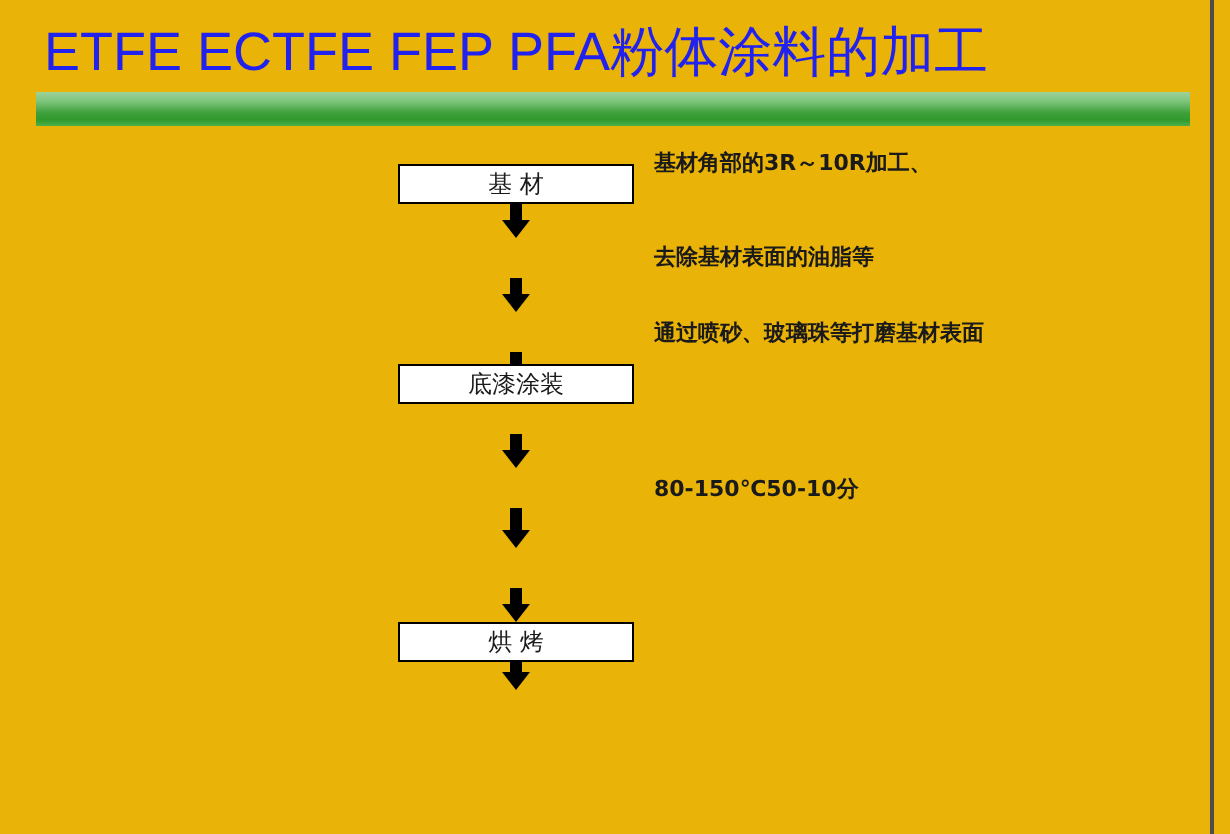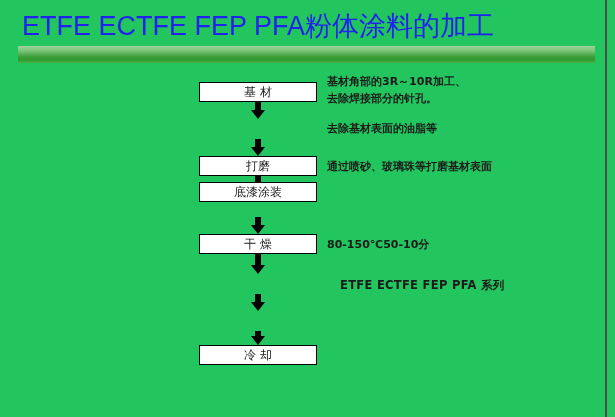--- a/index.html
+++ b/index.html
@@ -14,21 +14,21 @@
     font-family: "Liberation Sans", "DejaVu Sans", sans-serif;
     position: relative;
   }
 
   #slide {
     position: absolute;
     left: 0;
     top: 0;
     width: 615px;
     height: 417px;
-    background: #22c55e;
+    background: #eab308;
     overflow: hidden;
   }
 
   
   #right-rule {
     position: absolute;
     left: 605px;
     top: 0;
     width: 2px;
     height: 417px;
@@ -152,45 +152,41 @@
   <div id="flow">
       <div class="flow-box" style="top: 82px;">基 材</div>
       <div class="flow-arrow" style="top: 102px; height: 17px;">
         <div class="stem" style="height: 8px;"></div>
         <div class="head" style="top: 8px; border-top-width: 9px;"></div>
       </div>
       <div class="flow-arrow" style="top: 139px; height: 17px;">
         <div class="stem" style="height: 8px;"></div>
         <div class="head" style="top: 8px; border-top-width: 9px;"></div>
       </div>
-      <div class="flow-box" style="top: 156px;">打磨</div>
       <div class="flow-arrow" style="top: 176px; height: 21px;">
         <div class="stem" style="height: 12px;"></div>
         <div class="head" style="top: 12px; border-top-width: 9px;"></div>
       </div>
       <div class="flow-box" style="top: 182px;">底漆涂装</div>
       <div class="flow-arrow" style="top: 217px; height: 17px;">
         <div class="stem" style="height: 8px;"></div>
         <div class="head" style="top: 8px; border-top-width: 9px;"></div>
       </div>
-      <div class="flow-box" style="top: 234px;">干 燥</div>
       <div class="flow-arrow" style="top: 254px; height: 20px;">
         <div class="stem" style="height: 11px;"></div>
         <div class="head" style="top: 11px; border-top-width: 9px;"></div>
       </div>
       <div class="flow-arrow" style="top: 294px; height: 17px;">
         <div class="stem" style="height: 8px;"></div>
         <div class="head" style="top: 8px; border-top-width: 9px;"></div>
       </div>
+      <div class="flow-box" style="top: 311px;">烘 烤</div>
       <div class="flow-arrow" style="top: 331px; height: 14px;">
         <div class="stem" style="height: 5px;"></div>
         <div class="head" style="top: 5px; border-top-width: 9px;"></div>
       </div>
-      <div class="flow-box" style="top: 345px;">冷 却</div>
       <div class="note" style="left: 327px; top: 73px;">基材角部的3R～10R加工、</div>
-      <div class="note" style="left: 327px; top: 90px;">去除焊接部分的针孔。</div>
       <div class="note" style="left: 327px; top: 120px;">去除基材表面的油脂等</div>
       <div class="note" style="left: 327px; top: 158px;">通过喷砂、玻璃珠等打磨基材表面</div>
       <div class="note" style="left: 327px; top: 236px;">80-150℃50-10分</div>
-      <div class="note bold" style="left: 340px; top: 277px;">ETFE ECTFE FEP PFA  系列</div>
     </div>
 
 </div>
 
 </body></html>

